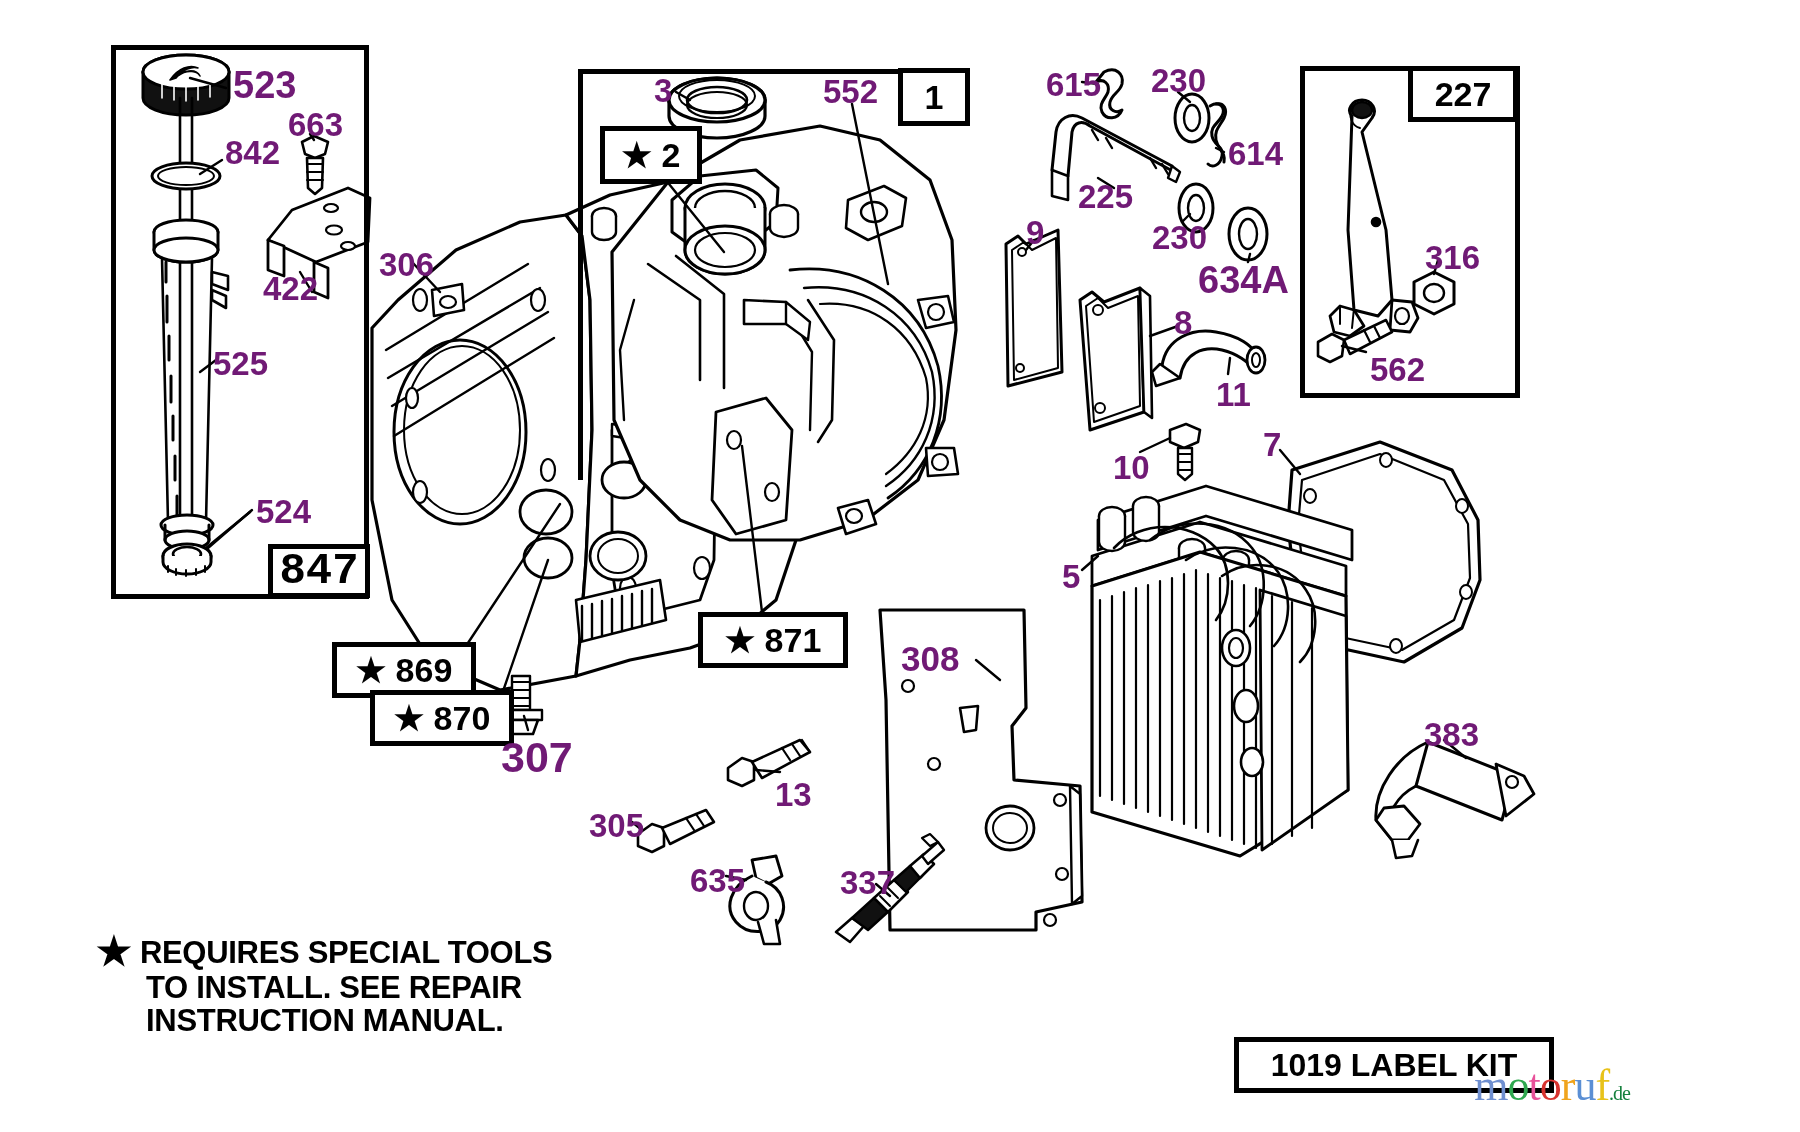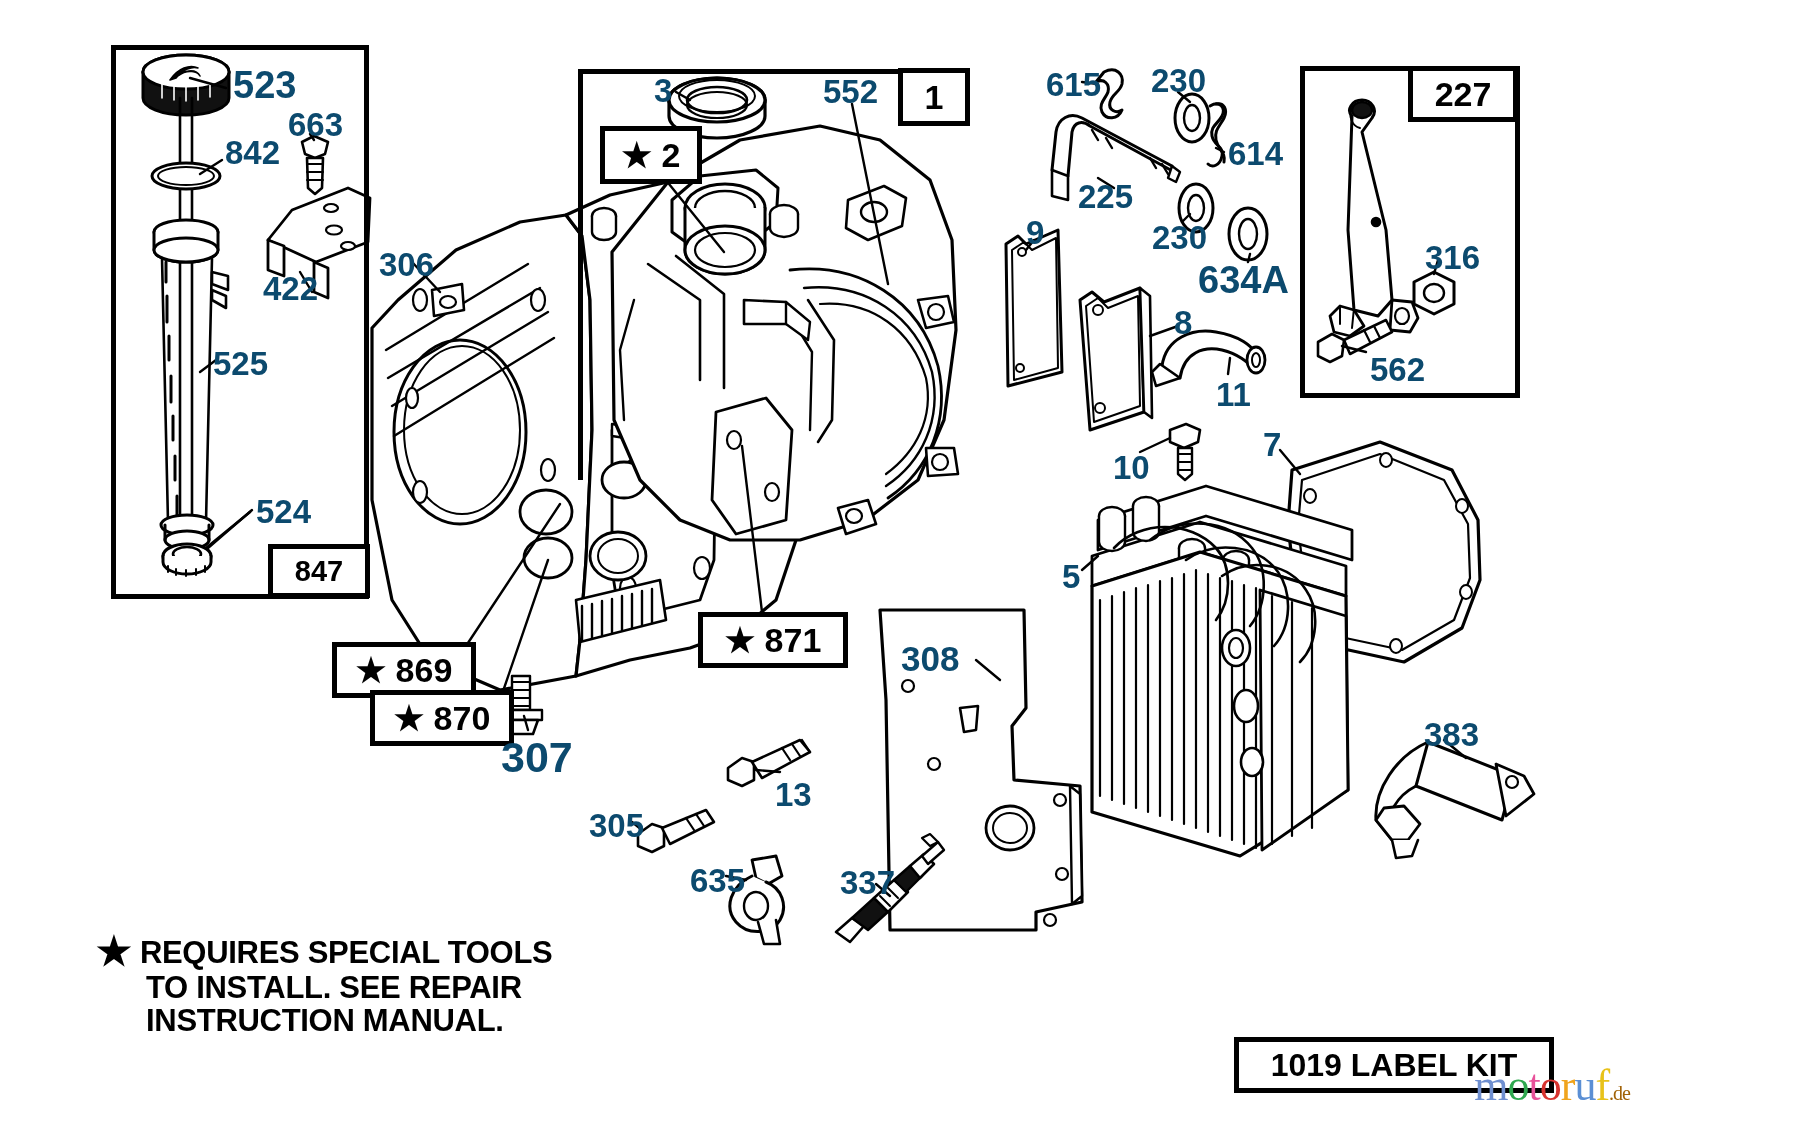--- a/index.html
+++ b/index.html
@@ -2,35 +2,35 @@
 <html><head>
 <meta charset="utf-8">
 <style>
   html,body{margin:0;padding:0;background:#ffffff;}
   body{width:1800px;height:1132px;overflow:hidden;
        font-family:"Liberation Sans", sans-serif; color:#000;}
   #stage{position:relative;width:1800px;height:1132px;background:#fff;}
 
   
   .lbl{position:absolute;font-weight:bold;font-family:"Liberation Sans",sans-serif;
-       color:#0c4a6e;white-space:nowrap;line-height:1;}
+       color:#701a75;white-space:nowrap;line-height:1;}
   .boxlbl{position:absolute;border:5px solid #000;background:#fff;
           font-weight:bold;display:flex;align-items:center;justify-content:center;
           font-family:"Liberation Sans",sans-serif;white-space:nowrap;line-height:1;}
   .panel{position:absolute;border:5px solid #000;background:transparent;}
   .svgwrap{position:absolute;left:0;top:0;width:1800px;height:1132px;
            pointer-events:none;}
   .note{position:absolute;font-weight:bold;line-height:1.06;
         font-family:"Liberation Sans",sans-serif;letter-spacing:-0.3px;}
   .note .star{font-size:40px;vertical-align:-2px;}
 
   
   .logo{position:absolute;font-family:"Liberation Serif",serif;
         font-size:44px;letter-spacing:-1px;white-space:nowrap;}
-  .logo .s{font-size:20px;color:#a16207;}
+  .logo .s{font-size:20px;color:#15803d;}
 </style>
 </head>
 <body>
 
 <div id="stage">
 
   <svg class="svgwrap" viewBox="0 0 1800 1132" xmlns="http://www.w3.org/2000/svg">
     <g fill="none" stroke="#000" stroke-width="2.6" stroke-linejoin="round" stroke-linecap="round">
 
       <g>
@@ -422,21 +422,21 @@
   <div class="panel" style="left:111px;top:45px;width:248px;height:544px;"></div>
   <div class="panel" style="left:578px;top:69px;width:382px;height:406px;border-right:none;border-bottom:none;"></div>
   <div class="panel" style="left:1300px;top:66px;width:210px;height:322px;"></div>
 
   <div class="boxlbl" style="left:600px;top:126px;width:92px;height:48px;font-size:34px;">★ 2</div>
 
   <div class="boxlbl" style="left:898px;top:68px;width:62px;height:48px;font-size:34px;">1</div>
 
   <div class="boxlbl" style="left:1408px;top:66px;width:100px;height:46px;font-size:34px;">227</div>
 
-  <div class="boxlbl" style="left:268px;top:544px;width:92px;height:44px;font-size:29px;">847</div>
+  <div class="boxlbl" style="left:268px;top:544px;width:92px;height:44px;font-size:44px;font-family:Liberation Mono, monospace;">847</div>
 
   <div class="boxlbl" style="left:332px;top:642px;width:134px;height:46px;font-size:34px;">★ 869</div>
 
   <div class="boxlbl" style="left:370px;top:690px;width:134px;height:46px;font-size:34px;">★ 870</div>
 
   <div class="boxlbl" style="left:698px;top:612px;width:140px;height:46px;font-size:34px;">★ 871</div>
 
   <div class="boxlbl" style="left:1234px;top:1037px;width:310px;height:46px;font-size:32px;">1019 LABEL KIT</div>
 
   <div class="lbl" style="left:233px;top:66px;font-size:38px;">523</div>

